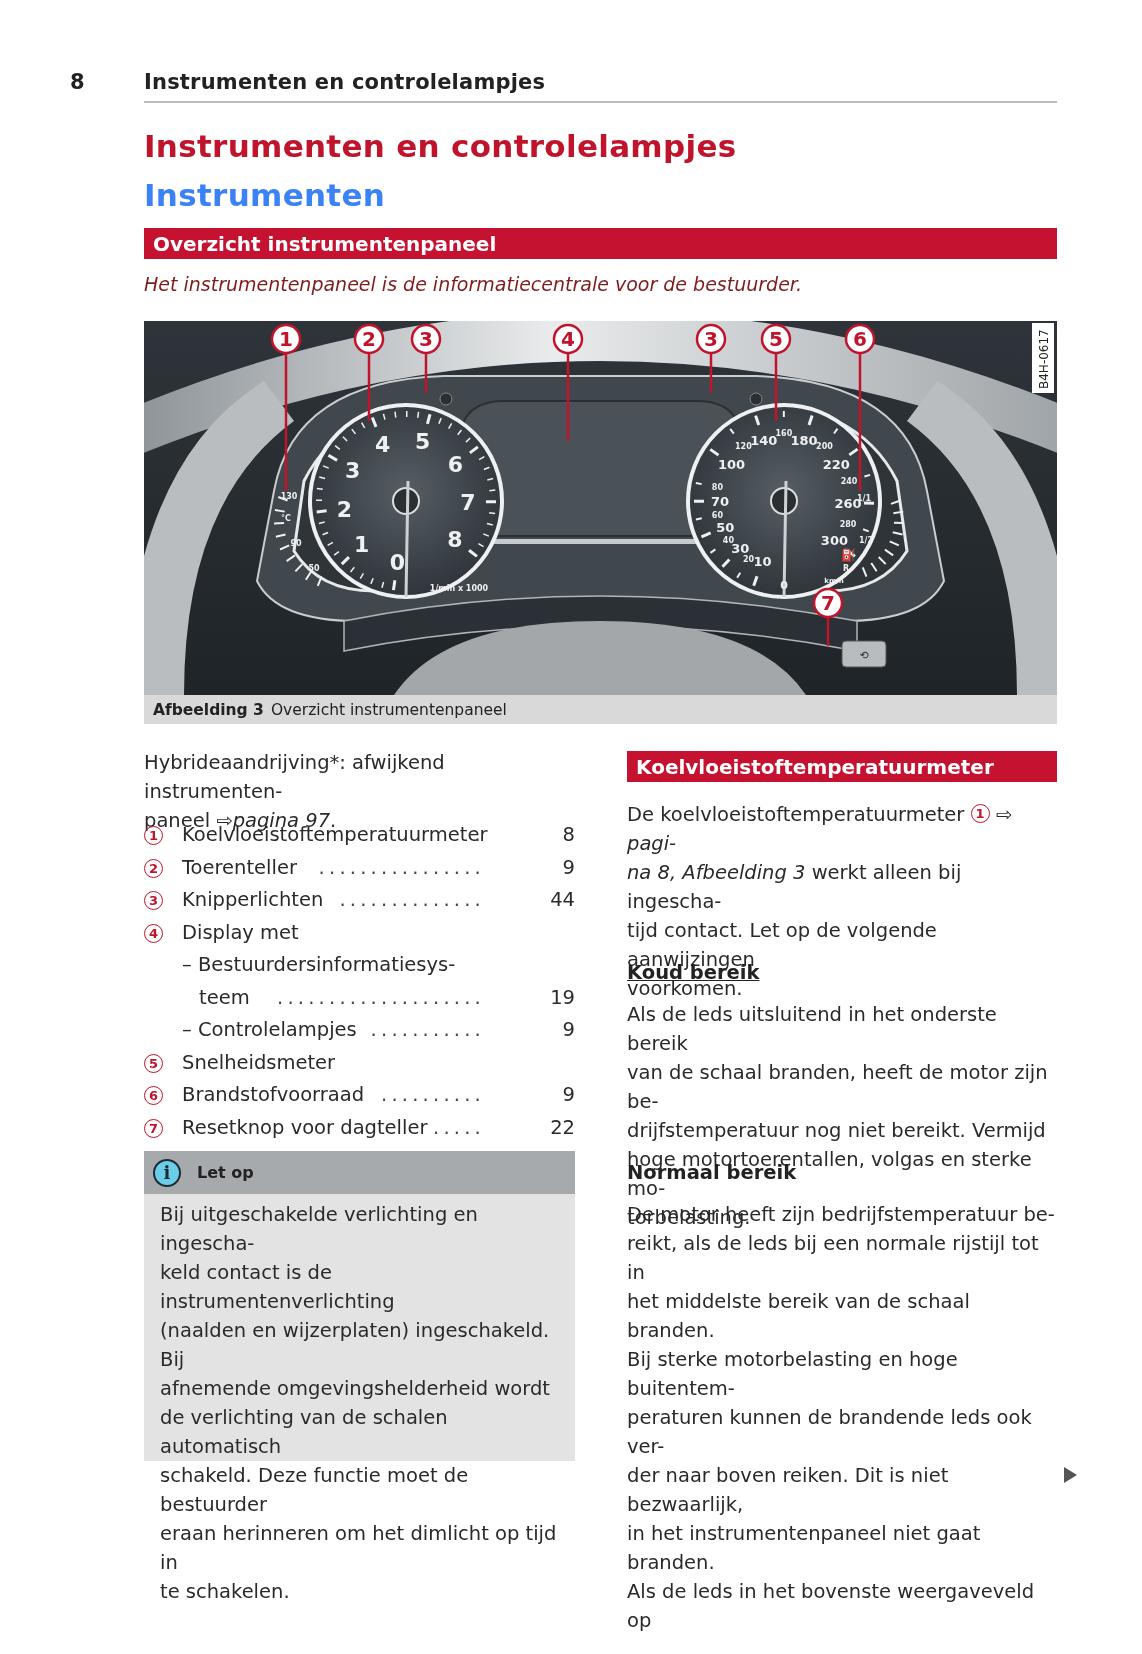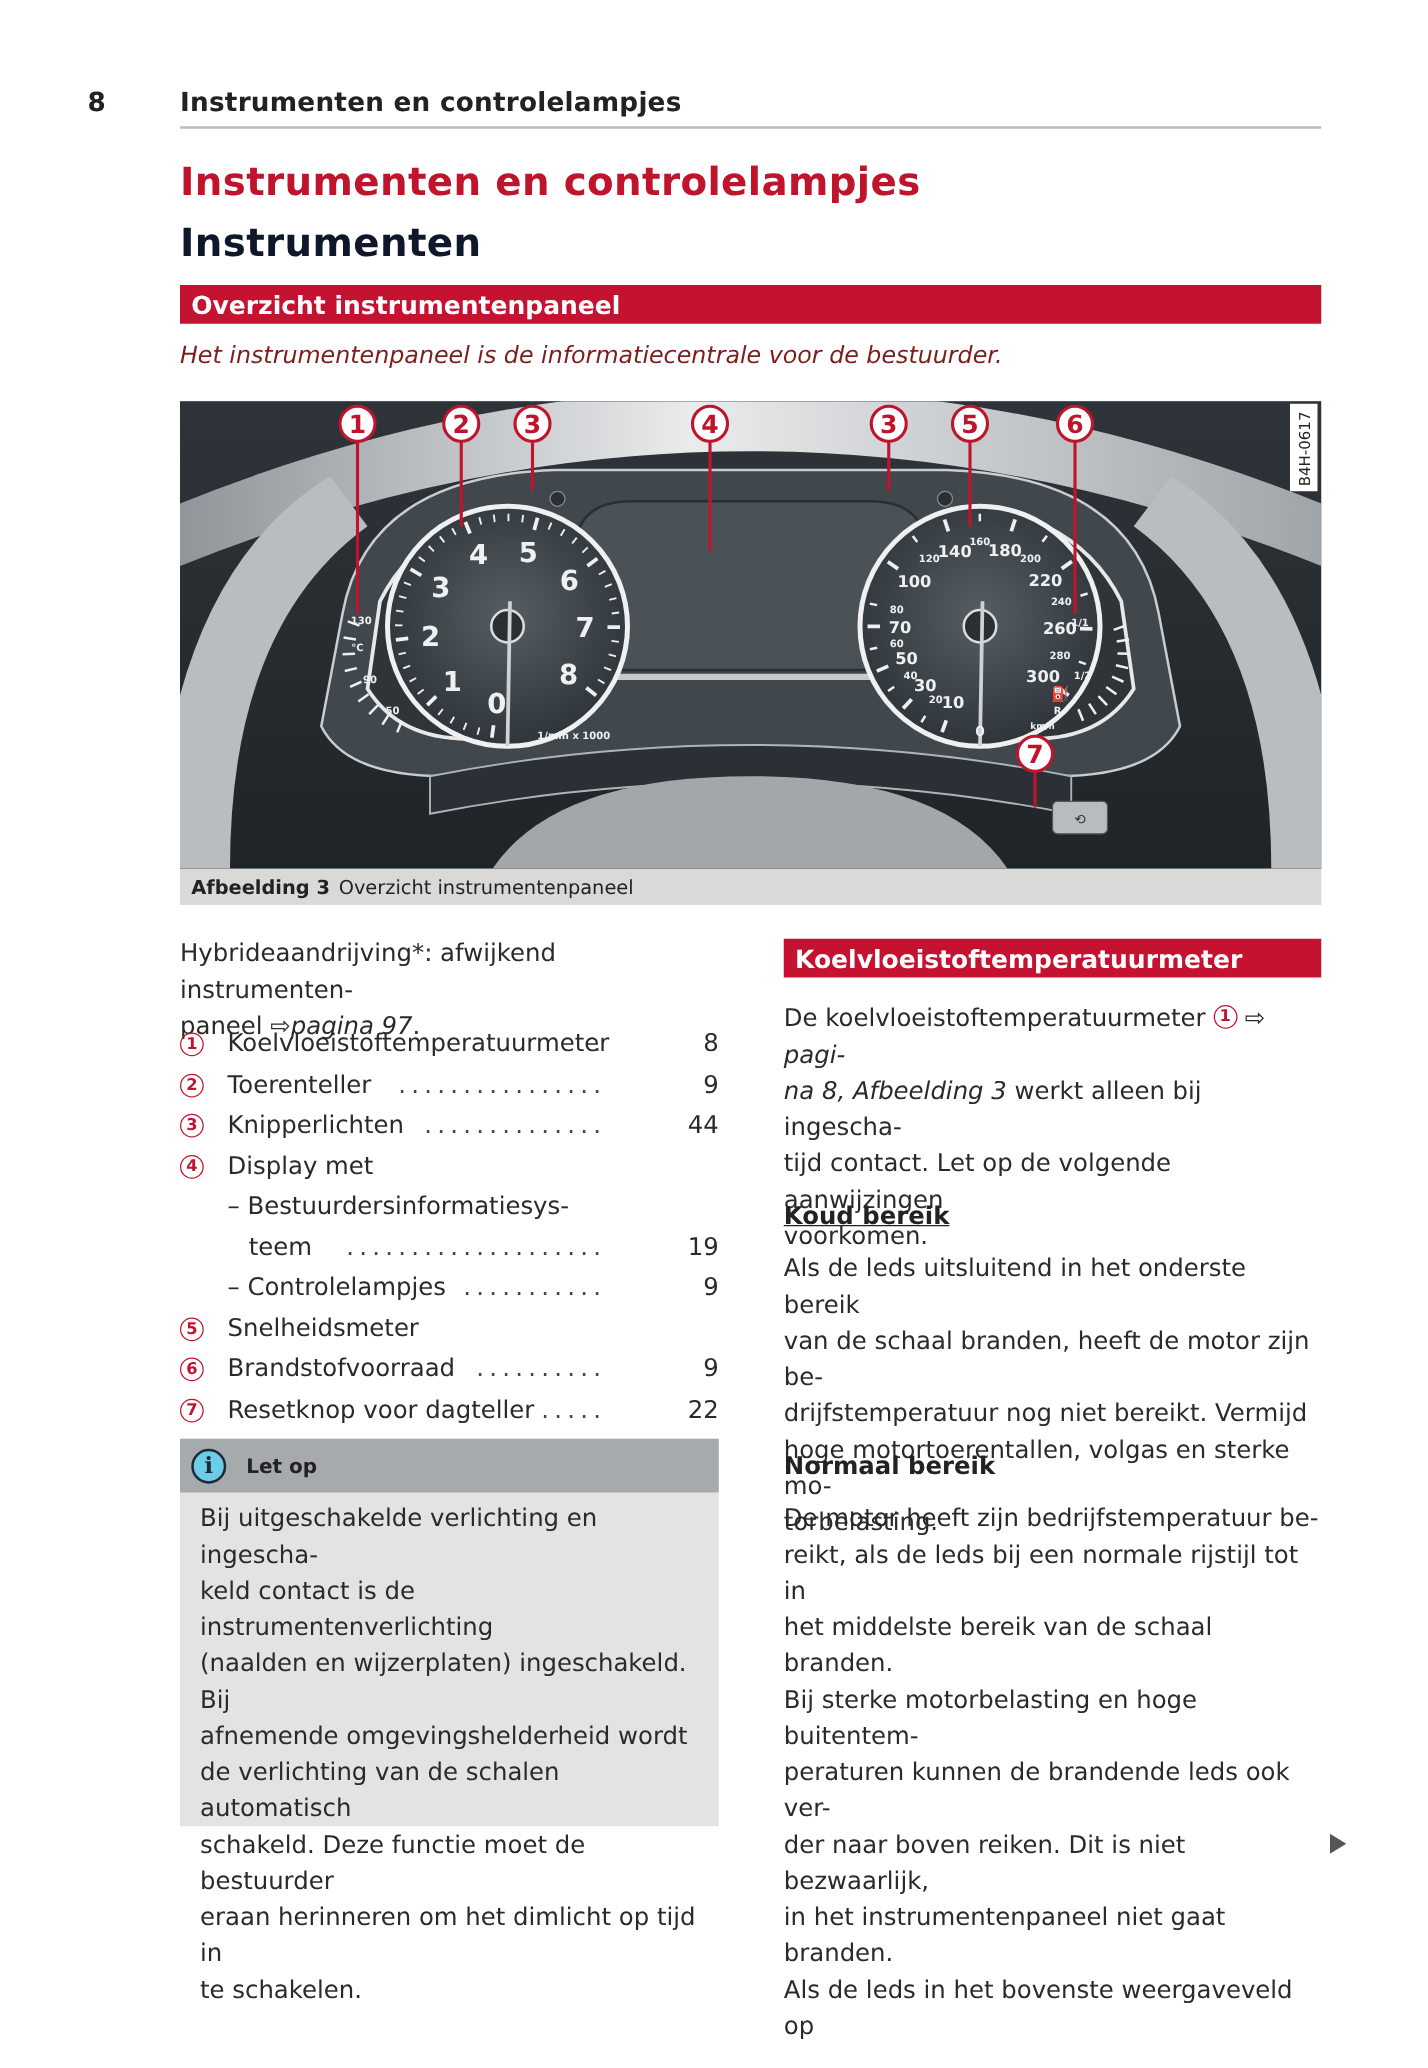--- a/index.html
+++ b/index.html
@@ -3,21 +3,21 @@
 <meta charset="utf-8">
 <style>
   html, body { margin: 0; padding: 0; background: #ffffff; }
   body { width: 1142px; height: 1654px; position: relative; overflow: hidden;
          font-family: "DejaVu Sans", sans-serif; color: #222; }
   .abs { position: absolute; }
   .runhead-num { left: 70px; top: 70px; font-size: 21px; font-weight: bold; color: #222; }
   .runhead-title { left: 144px; top: 70px; font-size: 21px; font-weight: bold; color: #222; letter-spacing: 0.2px; }
   .runhead-rule { left: 144px; top: 101px; width: 913px; height: 2px; background: #bdbdbd; }
   .h1 { left: 144px; top: 128px; font-size: 31px; font-weight: bold; color: #c0142d; letter-spacing: 0.3px; }
-  .h2 { left: 144px; top: 177px; font-size: 31px; font-weight: bold; color: #0f172a; letter-spacing: 0.3px; }
+  .h2 { left: 144px; top: 177px; font-size: 31px; font-weight: bold; color: #3b82f6; letter-spacing: 0.3px; }
   .redbar { background: #c41230; color: #fff; font-weight: bold; font-size: 20px; padding-left: 9px; box-sizing: border-box; display:flex; align-items:center; }
   .bar1 { left: 144px; top: 228px; width: 913px; height: 31px; }
   .intro { left: 144px; top: 273px; font-size: 19px; font-style: italic; color: #7f1d1d; }
   .figure { left: 144px; top: 321px; width: 913px; height: 374px; overflow: hidden; background: #3a4147; }
   .caption { left: 144px; top: 695px; width: 913px; height: 29px; background: #d9d9d9; font-size: 15.5px; padding-left: 9px; box-sizing: border-box; display:flex; align-items:center; color:#222; }
   .caption b { margin-right: 7px; }
   .body-text { font-size: 19.5px; line-height: 29px; color: #2a2a2a; }
   .leftcol { left: 144px; width: 431px; }
   .rightcol { left: 627px; width: 430px; }
   .circnum { display: inline-flex; width: 19px; height: 19px; border: 1.6px solid #c0142d; border-radius: 50%;

